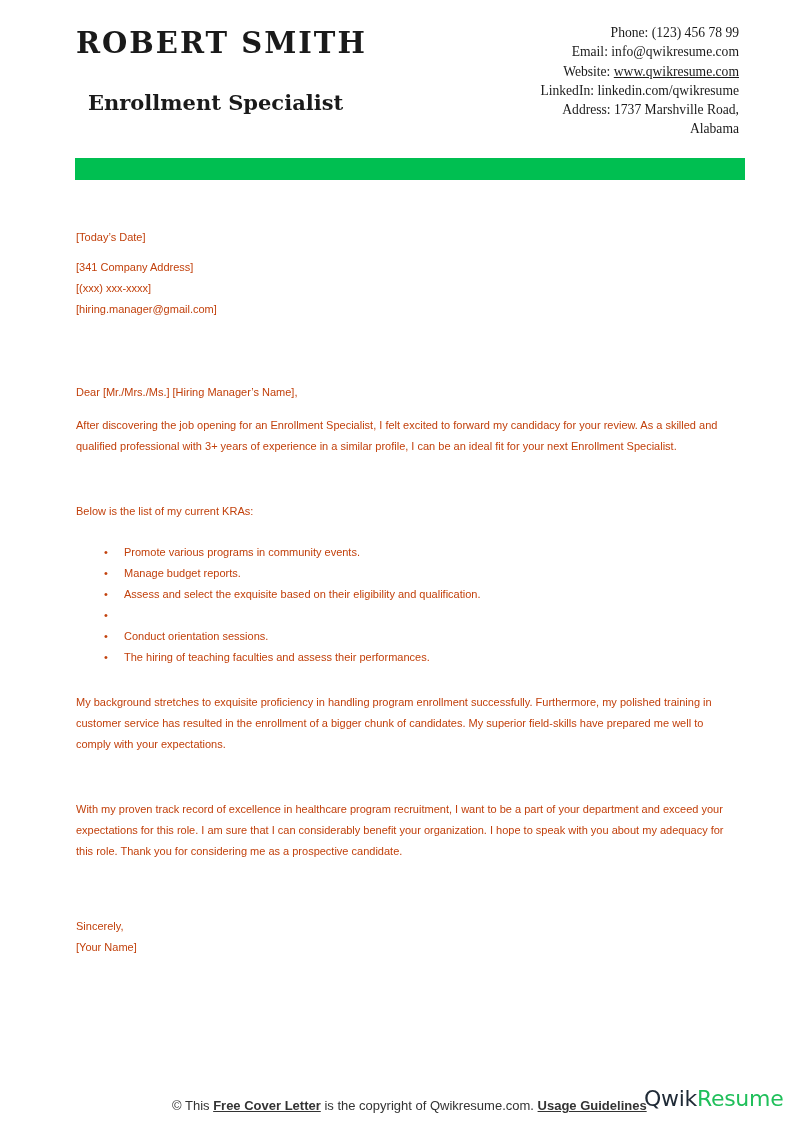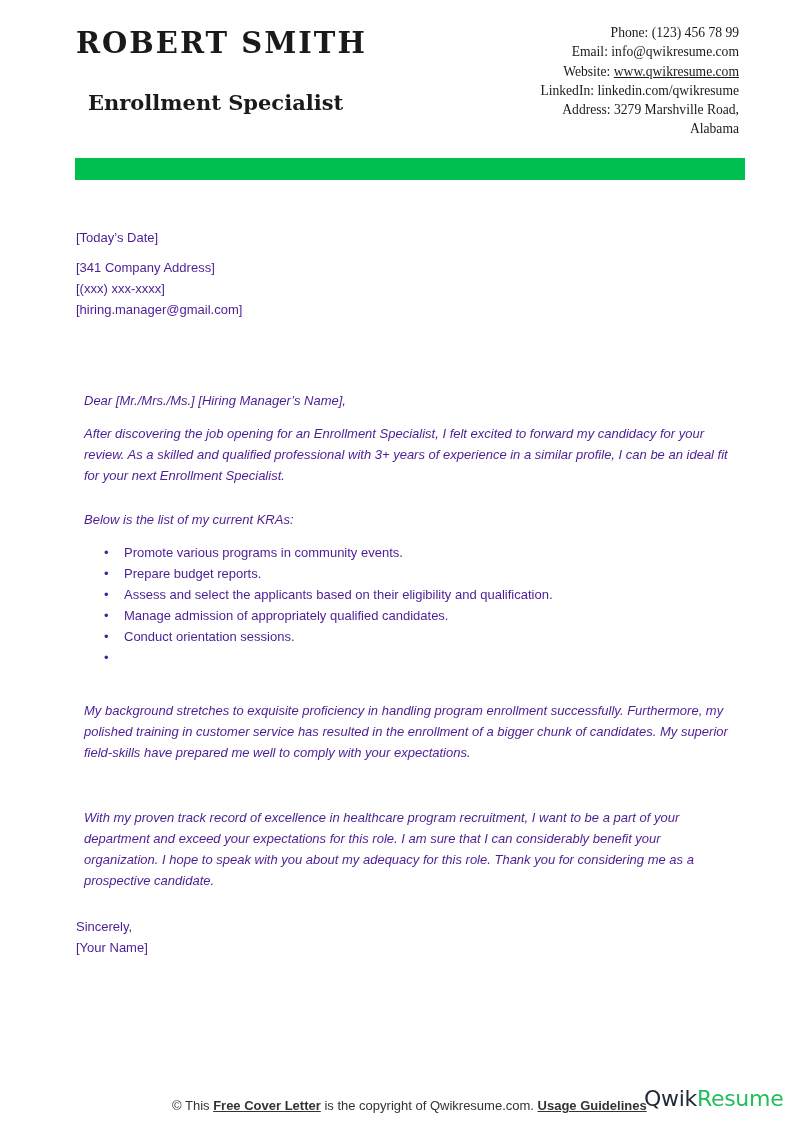--- a/index.html
+++ b/index.html
@@ -20,23 +20,23 @@
       font-family: "Liberation Serif", serif; font-size: 13.6px; line-height: 19.3px; color: #1a1a1a;
     }
     .contact a { color: #1a1a1a; text-decoration: underline; }
     .green-bar {
       position: absolute; left: 75px; top: 158px; width: 670px; height: 22px;
       background: #00bf51;
     }
 
     .body-text {
       position: absolute; left: 76px; width: 660px;
-      font-family: "Liberation Sans", sans-serif; font-size: 13px; line-height: 21px; color: #4c1d95;
+      font-family: "Liberation Sans", sans-serif; font-size: 11px; line-height: 21px; color: #c2410c;
     }
-    .body-text p { margin: 8px; font-style: italic; }
+    .body-text p { margin: 0; }
     .date { top: 227px; }
     .addr { top: 257px; }
     .greet { top: 403px; }
     .para1 { top: 415px; }
     .kra-intro { top: 501px; }
     .kra-list { top: 542px; }
     .kra-list ul { margin: 0; padding: 0; list-style: none; }
     .kra-list li { position: relative; padding-left: 48px; height: 21px; }
     .kra-list li .bullet { position: absolute; left: 28px; top: 0; }
     .para2 { top: 692px; }
@@ -73,21 +73,21 @@
   <div>
     <span>Website:</span>
     <a>www.qwikresume.com</a>
   </div>
   <div>
     <span>LinkedIn:</span>
     <span>linkedin.com/qwikresume</span>
   </div>
   <div>
     <span>Address:</span>
-    <span>3279 Marshville Road,</span>
+    <span>1737 Marshville Road,</span>
   </div>
   <div>Alabama</div>
 </div>
 
 <div class="green-bar"></div>
 
 <div class="body-text date">[Today’s Date]</div>
 
 <div class="body-text addr">
   <div>[341 Company Address]</div>
@@ -103,25 +103,25 @@
   <p>After discovering the job opening for an Enrollment Specialist, I felt excited to forward my candidacy for your review. As a skilled and qualified professional with 3+ years of experience in a similar profile, I can be an ideal fit for your next Enrollment Specialist.</p>
 </div>
 
 <div class="body-text kra-intro">
   <p>Below is the list of my current KRAs:</p>
 </div>
 
 <div class="body-text kra-list">
   <ul>
     <li><span class="bullet">•</span><span>Promote various programs in community events.</span></li>
-    <li><span class="bullet">•</span><span>Prepare budget reports.</span></li>
-    <li><span class="bullet">•</span><span>Assess and select the applicants based on their eligibility and qualification.</span></li>
-    <li><span class="bullet">•</span><span>Manage admission of appropriately qualified candidates.</span></li>
+    <li><span class="bullet">•</span><span>Manage budget reports.</span></li>
+    <li><span class="bullet">•</span><span>Assess and select the exquisite based on their eligibility and qualification.</span></li>
+    <li><span class="bullet">•</span></li>
     <li><span class="bullet">•</span><span>Conduct orientation sessions.</span></li>
-    <li><span class="bullet">•</span></li>
+    <li><span class="bullet">•</span><span>The hiring of teaching faculties and assess their performances.</span></li>
   </ul>
 </div>
 
 <div class="body-text para2">
   <p>My background stretches to exquisite proficiency in handling program enrollment successfully. Furthermore, my polished training in customer service has resulted in the enrollment of a bigger chunk of candidates. My superior field-skills have prepared me well to comply with your expectations.</p>
 </div>
 
 <div class="body-text para3">
   <p>With my proven track record of excellence in healthcare program recruitment, I want to be a part of your department and exceed your expectations for this role. I am sure that I can considerably benefit your organization. I hope to speak with you about my adequacy for this role. Thank you for considering me as a prospective candidate.</p>
 </div>

